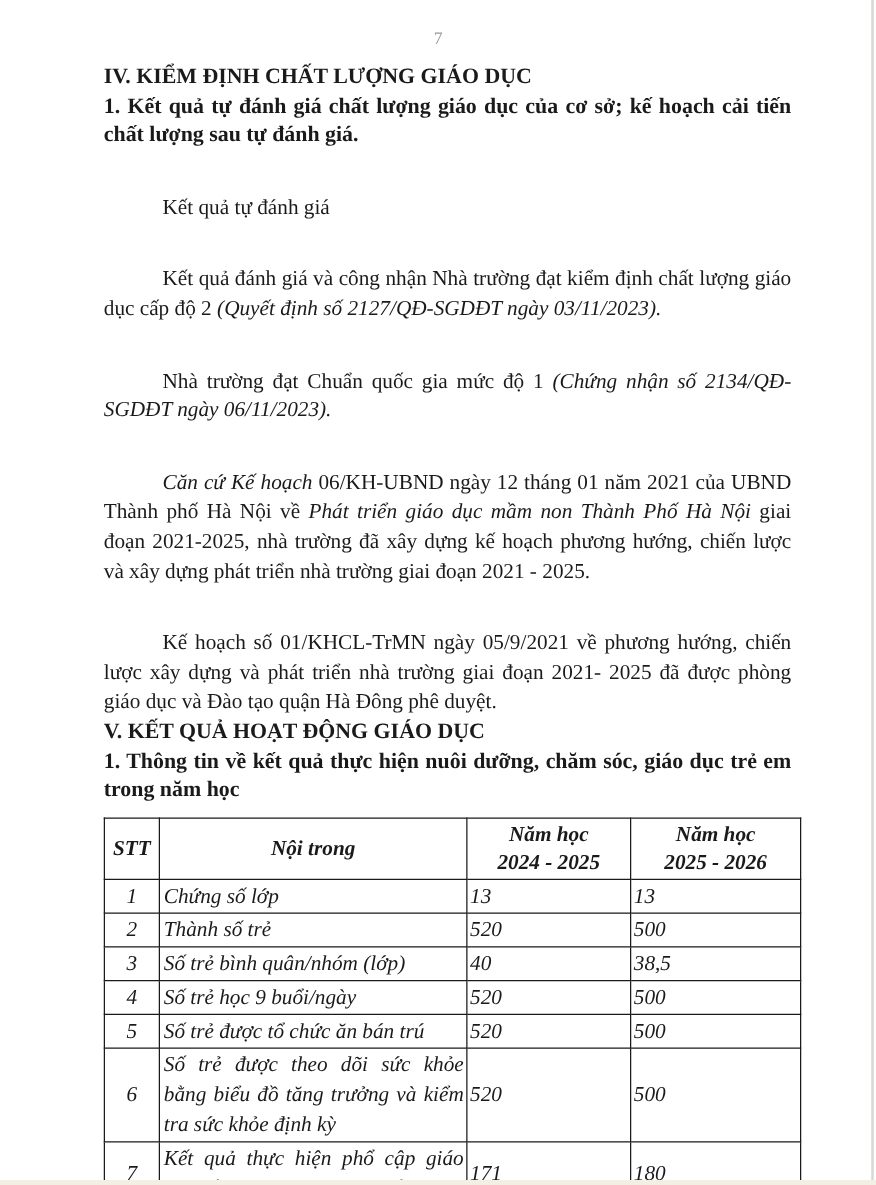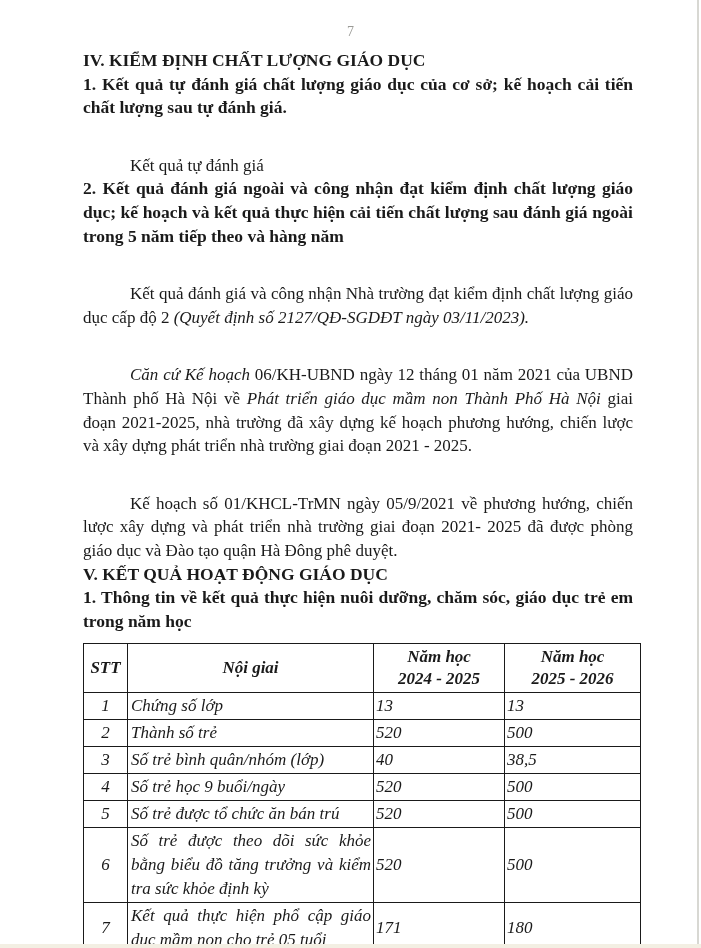--- a/index.html
+++ b/index.html
@@ -68,37 +68,37 @@
 </head>
 <body>
 
 <div class="page-number">7</div>
 
 <div class="doc-content">
 
   <p class="heading"><span>IV. KIỂM ĐỊNH CHẤT LƯỢNG GIÁO DỤC</span></p>
     <p class="heading"><span>1. Kết quả tự đánh giá chất lượng giáo dục của cơ sở; kế hoạch cải tiến chất lượng sau tự đánh giá.</span></p>
     <p class="body"><span>Kết quả tự đánh giá</span></p>
-    <p class="heading"><span>2. Kết quả đánh giá ngoài và công nhận đạt kiểm định chất lượng giáo dục; kế hoạch và kết quả thực hiện cải tiến chất lượng sau đánh giá ngoài trong 5 năm tiếp theo và hàng năm</span></p>
     <p class="body"><span>Kết quả đánh giá và công nhận Nhà trường đạt kiểm định chất lượng giáo dục cấp độ 2 </span><i>(Quyết định số 2127/QĐ-SGDĐT ngày 03/11/2023).</i></p>
+    <p class="body"><span>Nhà trường đạt Chuẩn quốc gia mức độ 1 </span><i>(Chứng nhận số 2134/QĐ-SGDĐT ngày 06/11/2023).</i></p>
     <p class="body"><i>Căn cứ Kế hoạch </i><span>06/KH-UBND ngày 12 tháng 01 năm 2021 của UBND Thành phố Hà Nội về </span><i>Phát triển giáo dục mầm non Thành Phố Hà Nội</i><span> giai đoạn 2021-2025, nhà trường đã xây dựng kế hoạch phương hướng, chiến lược và xây dựng phát triển nhà trường giai đoạn 2021 - 2025.</span></p>
     <p class="body"><span>Kế hoạch số 01/KHCL-TrMN ngày 05/9/2021 về phương hướng, chiến lược xây dựng và phát triển nhà trường giai đoạn 2021- 2025 đã được phòng giáo dục và Đào tạo quận Hà Đông phê duyệt.</span></p>
     <p class="heading"><span>V. KẾT QUẢ HOẠT ĐỘNG GIÁO DỤC</span></p>
     <p class="heading"><span>1. Thông tin về kết quả thực hiện nuôi dưỡng, chăm sóc, giáo dục trẻ em trong năm học</span></p>
     <table class="results">
     <colgroup>
       <col style="width:44px">
       <col style="width:246px">
       <col style="width:131px">
       <col style="width:136px">
     </colgroup>
     <thead>
       <tr>
         <th>STT</th>
-        <th>Nội giai</th>
+        <th>Nội trong</th>
         <th>Năm học
 2024 - 2025</th>
         <th>Năm học
 2025 - 2026</th>
       </tr>
     </thead>
     <tbody>
 
     <tr class="data-row">
           <td class="stt-cell">1</td>

